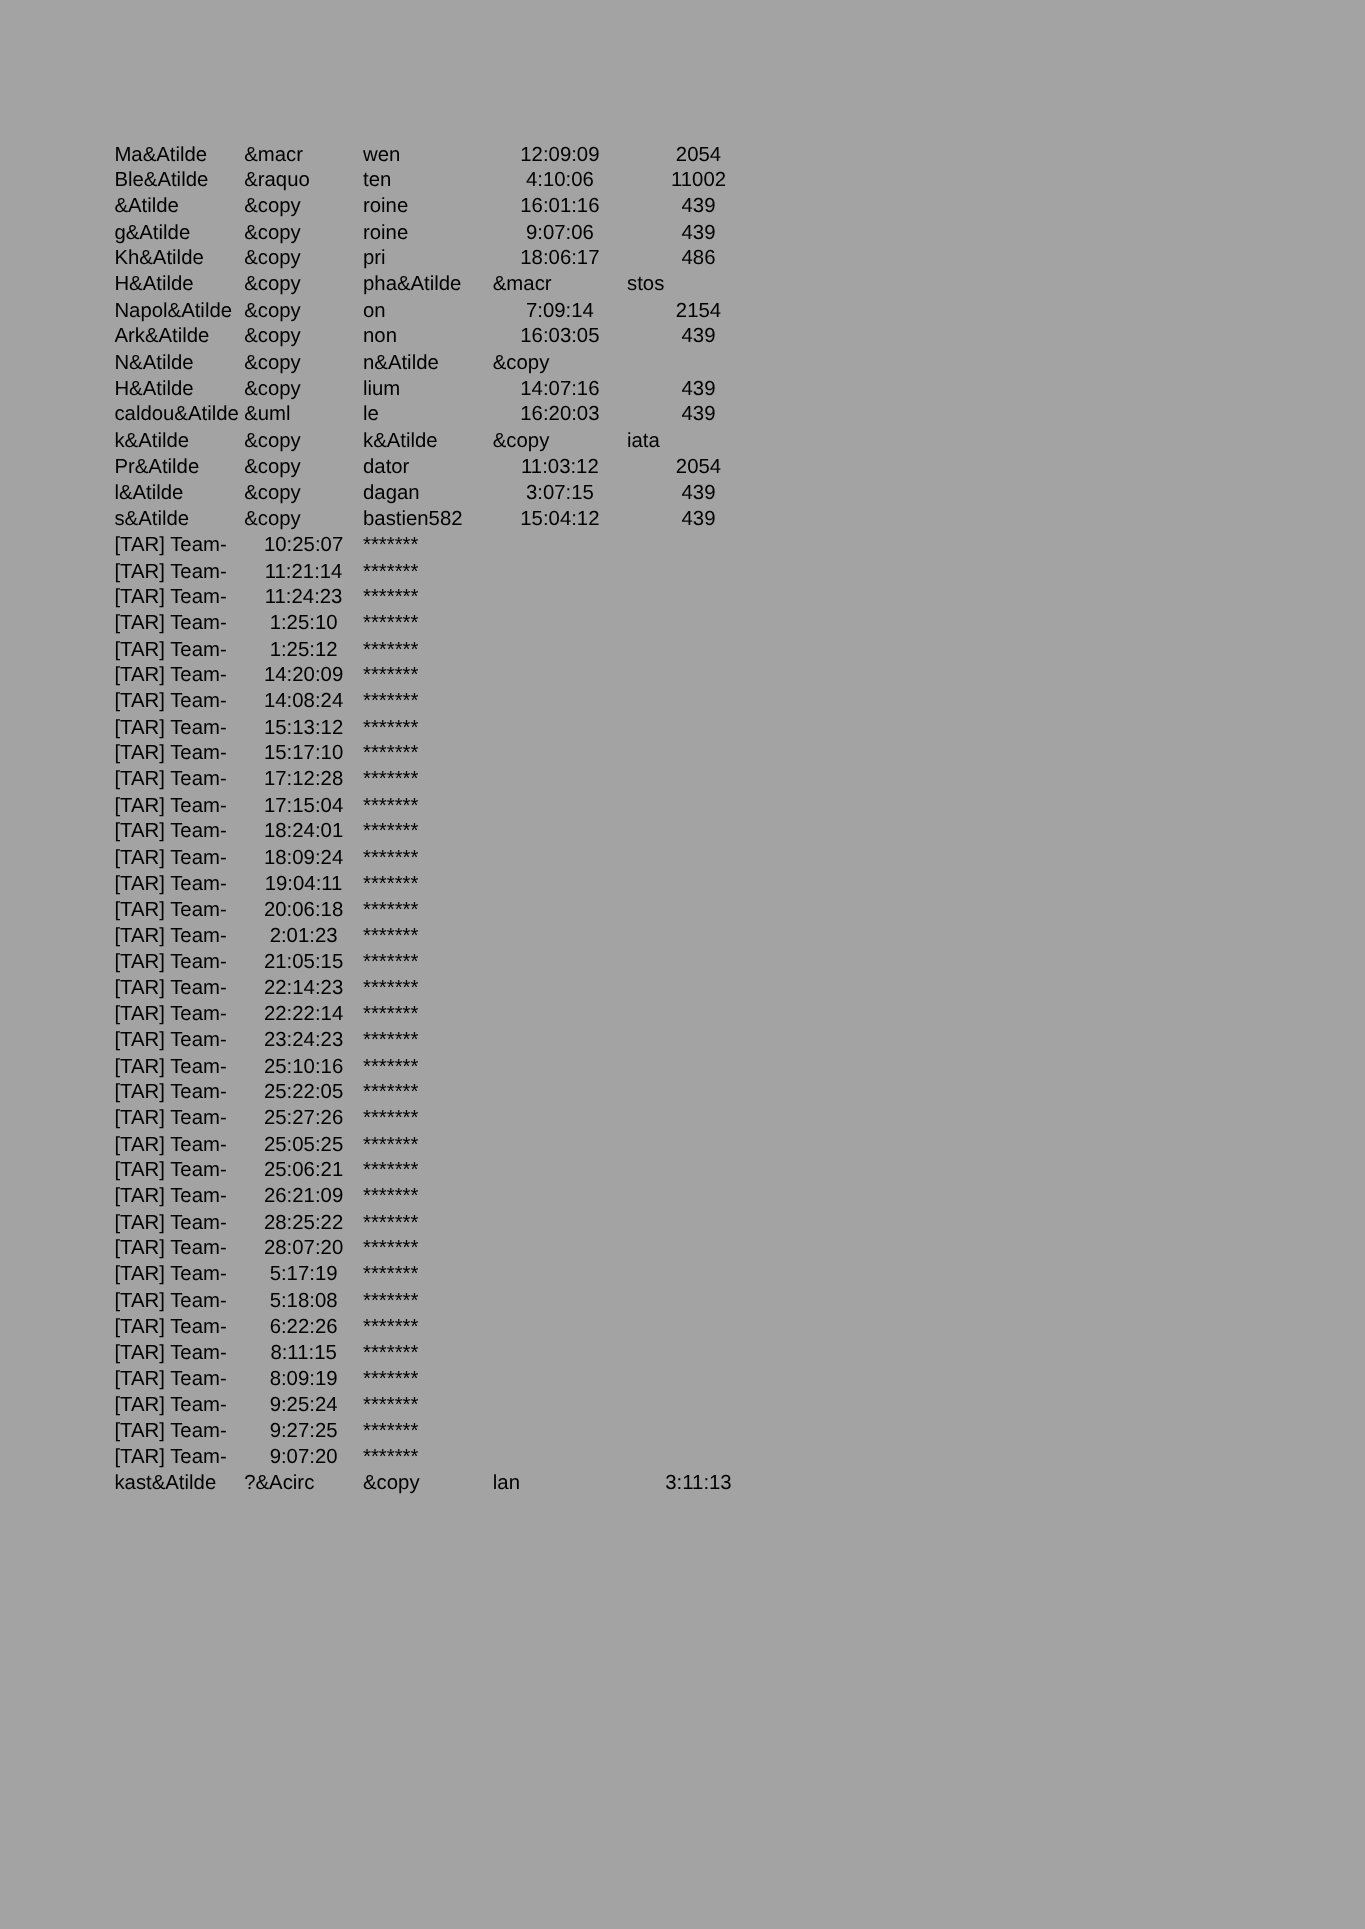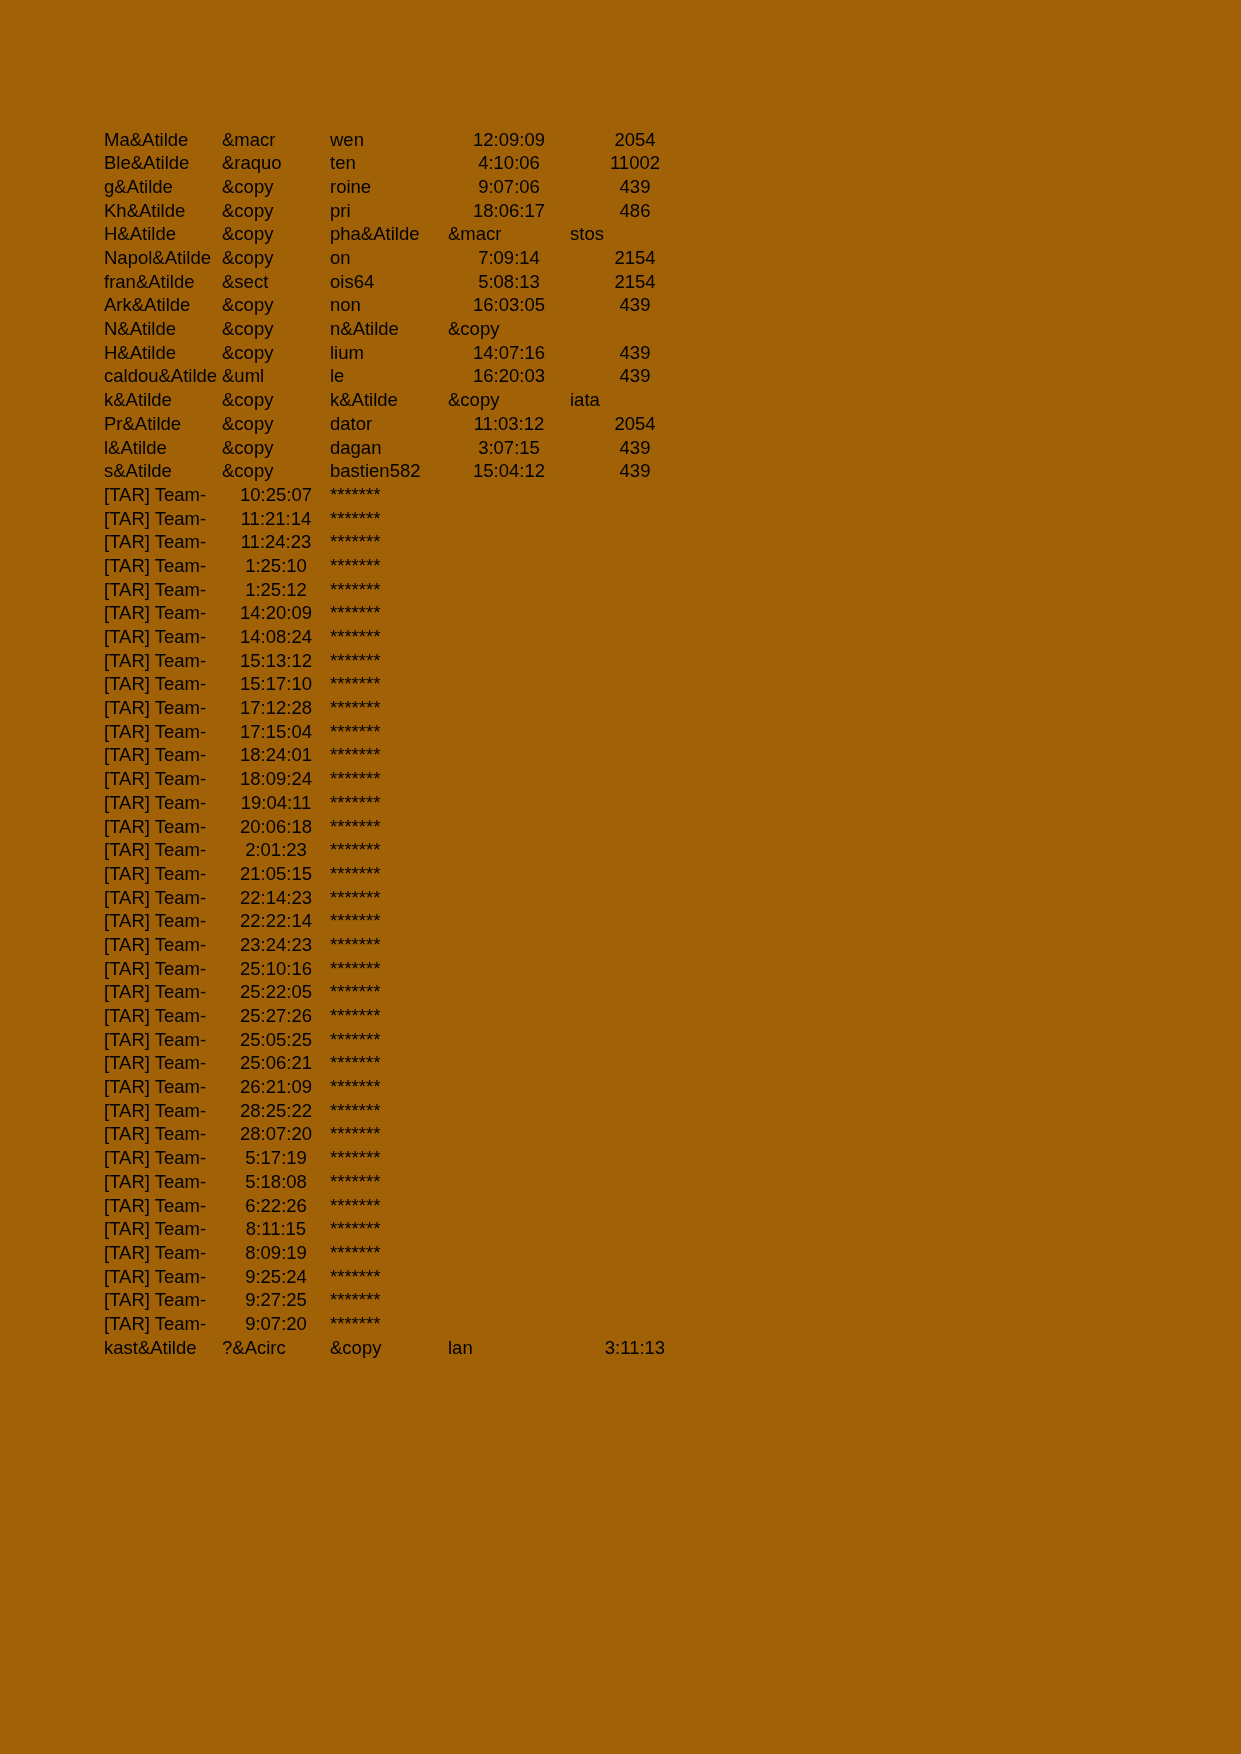--- a/index.html
+++ b/index.html
@@ -9,21 +9,21 @@
     background: #ffffff;
   }
   body {
     font-family: "Liberation Sans", sans-serif;
     color: #000000;
   }
   .page {
     position: relative;
     width: 1241px;
     height: 1754px;
-    background: #a16207;
+    background: #a3a3a3;
     overflow: hidden;
     box-sizing: border-box;
   }
   .sheet {
     position: absolute;
     left: 104px;
     top: 128px;
     width: 700px;
   }
   table.grid {
@@ -84,20 +84,27 @@
             <td class="numf">2054</td>
           </tr>
           <tr>
             <td class="txt clip">Ble&amp;Atilde</td>
             <td class="txt">&amp;raquo</td>
             <td class="txt">ten</td>
             <td class="num">4:10:06</td>
             <td class="numf">11002</td>
           </tr>
           <tr>
+            <td class="txt clip">&amp;Atilde</td>
+            <td class="txt">&amp;copy</td>
+            <td class="txt">roine</td>
+            <td class="num">16:01:16</td>
+            <td class="numf">439</td>
+          </tr>
+          <tr>
             <td class="txt clip">g&amp;Atilde</td>
             <td class="txt">&amp;copy</td>
             <td class="txt">roine</td>
             <td class="num">9:07:06</td>
             <td class="numf">439</td>
           </tr>
           <tr>
             <td class="txt clip">Kh&amp;Atilde</td>
             <td class="txt">&amp;copy</td>
             <td class="txt">pri</td>
@@ -109,27 +116,20 @@
             <td class="txt">&amp;copy</td>
             <td class="txt">pha&amp;Atilde</td>
             <td class="txt">&amp;macr</td>
             <td class="txt">stos</td>
           </tr>
           <tr>
             <td class="txt clip">Napol&amp;Atilde</td>
             <td class="txt">&amp;copy</td>
             <td class="txt">on</td>
             <td class="num">7:09:14</td>
-            <td class="numf">2154</td>
-          </tr>
-          <tr>
-            <td class="txt clip">fran&amp;Atilde</td>
-            <td class="txt">&amp;sect</td>
-            <td class="txt">ois64</td>
-            <td class="num">5:08:13</td>
             <td class="numf">2154</td>
           </tr>
           <tr>
             <td class="txt clip">Ark&amp;Atilde</td>
             <td class="txt">&amp;copy</td>
             <td class="txt">non</td>
             <td class="num">16:03:05</td>
             <td class="numf">439</td>
           </tr>
           <tr>

